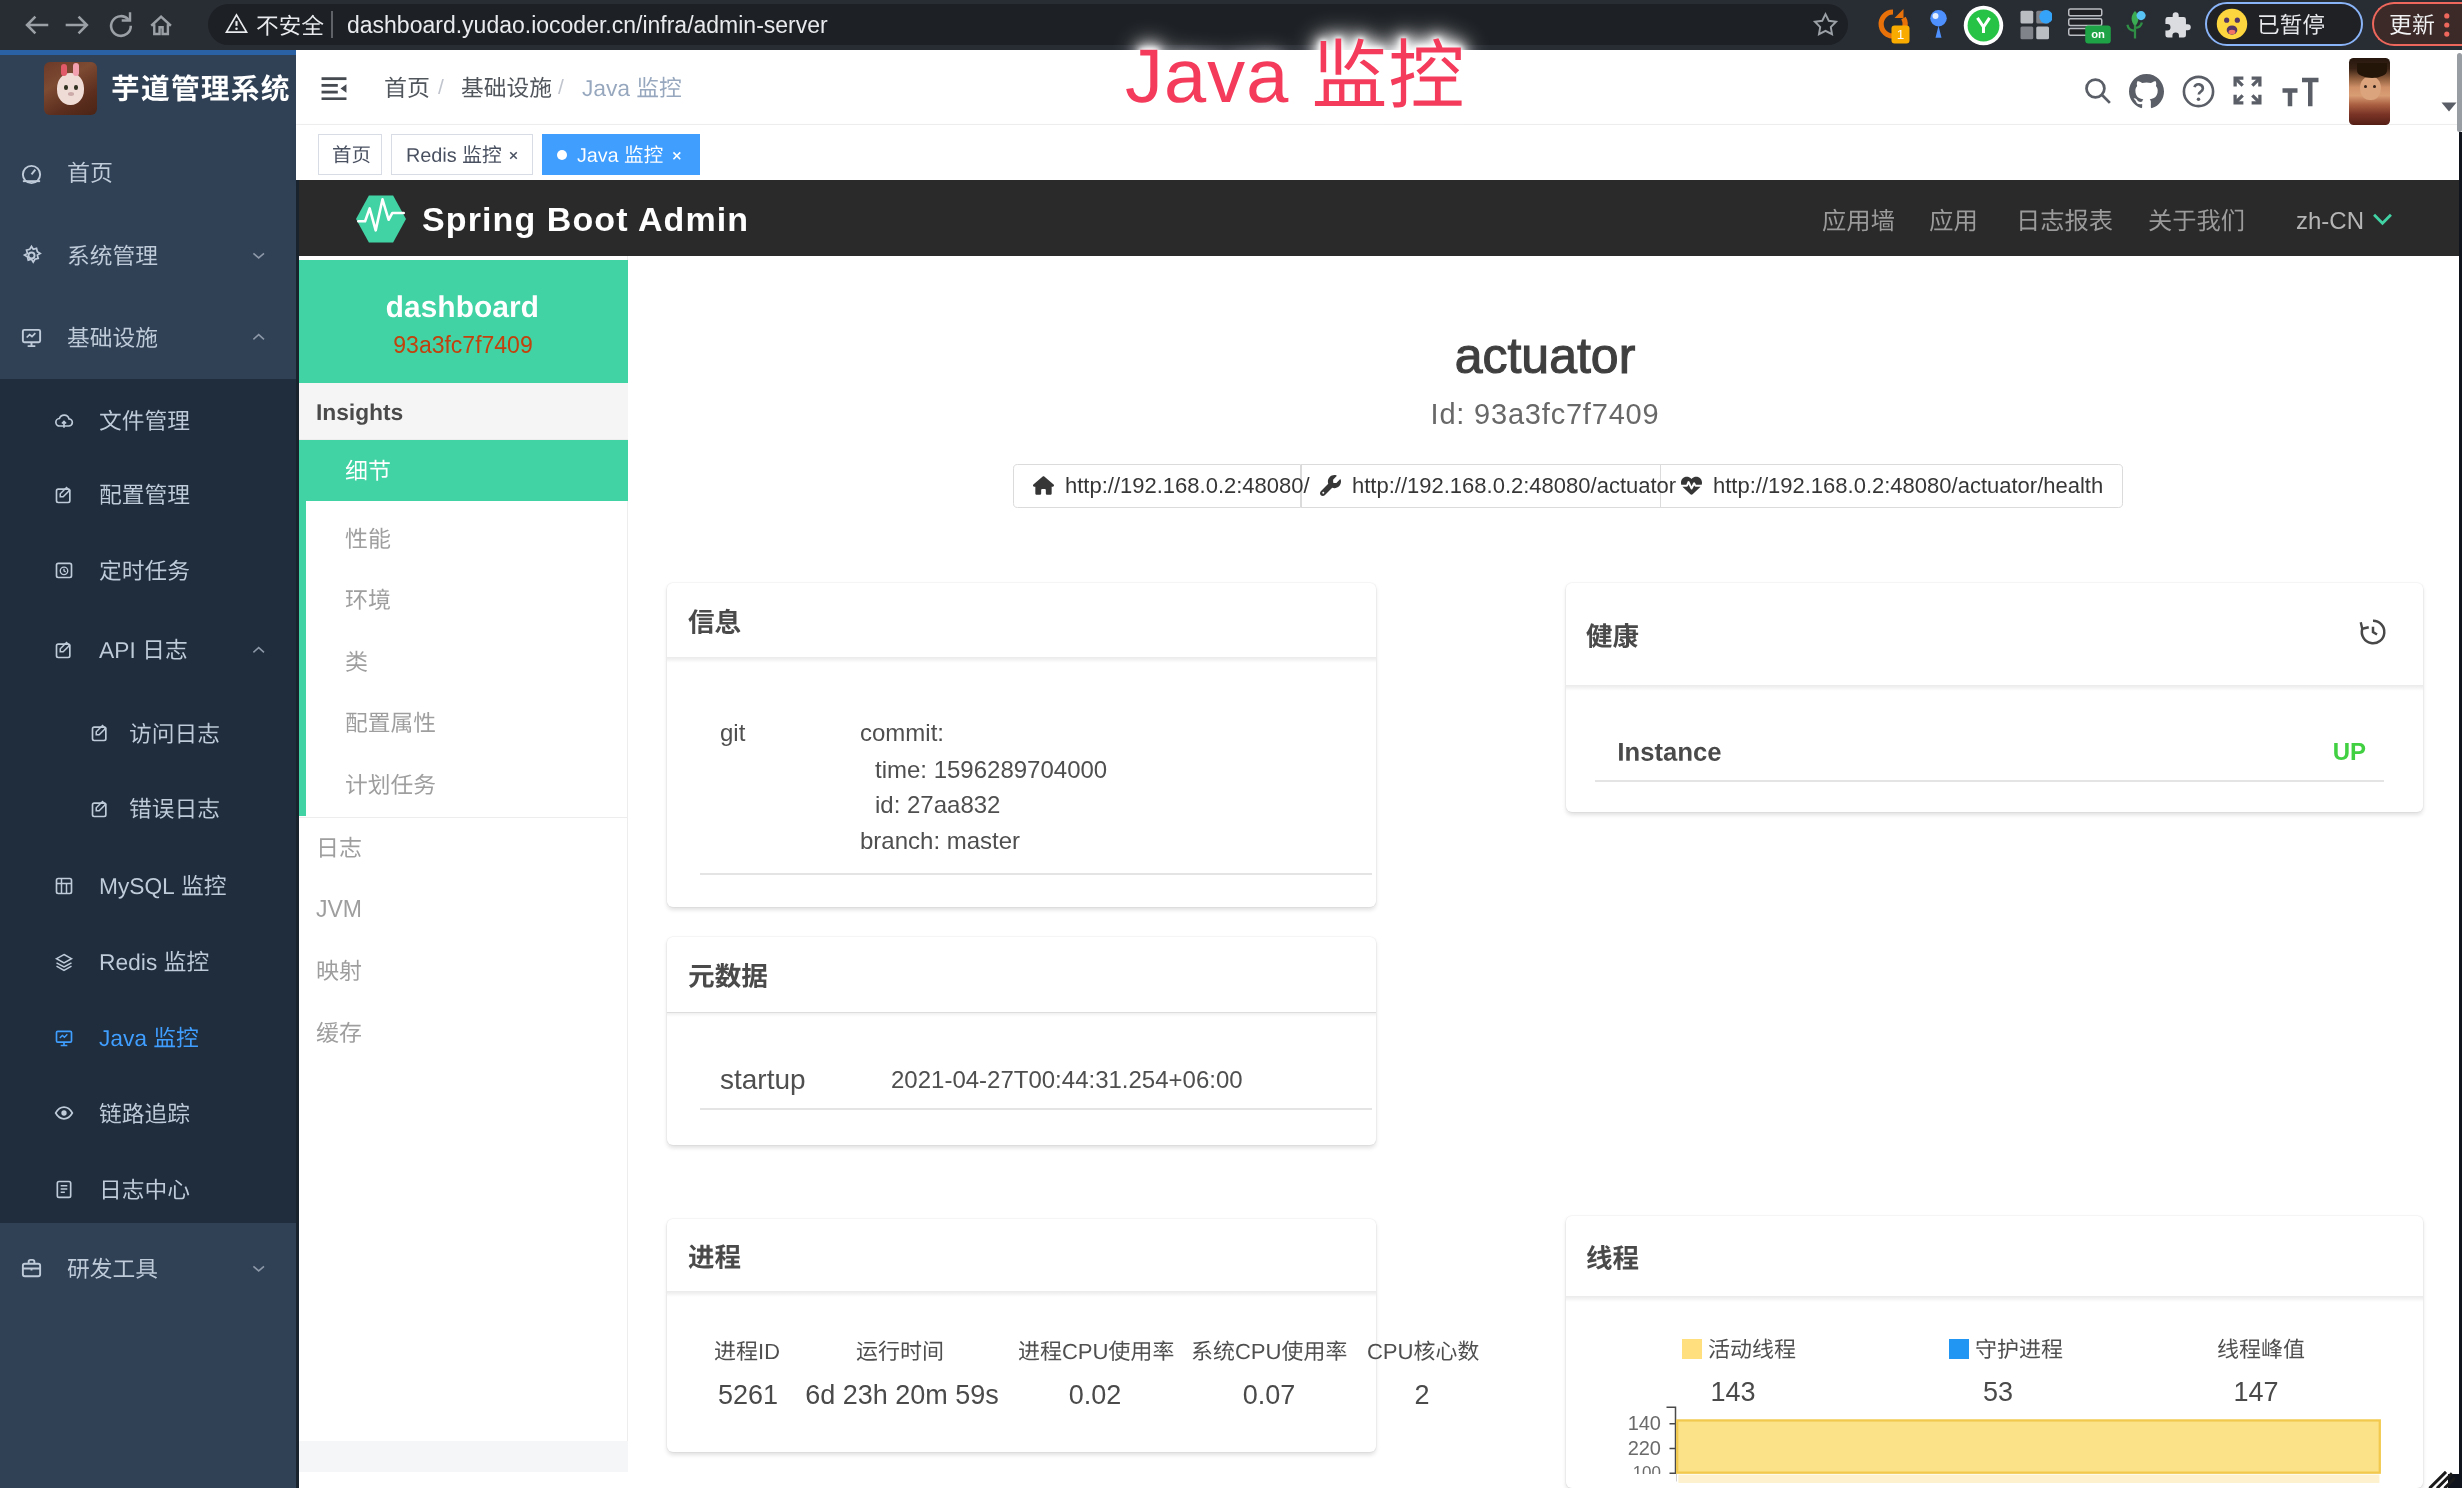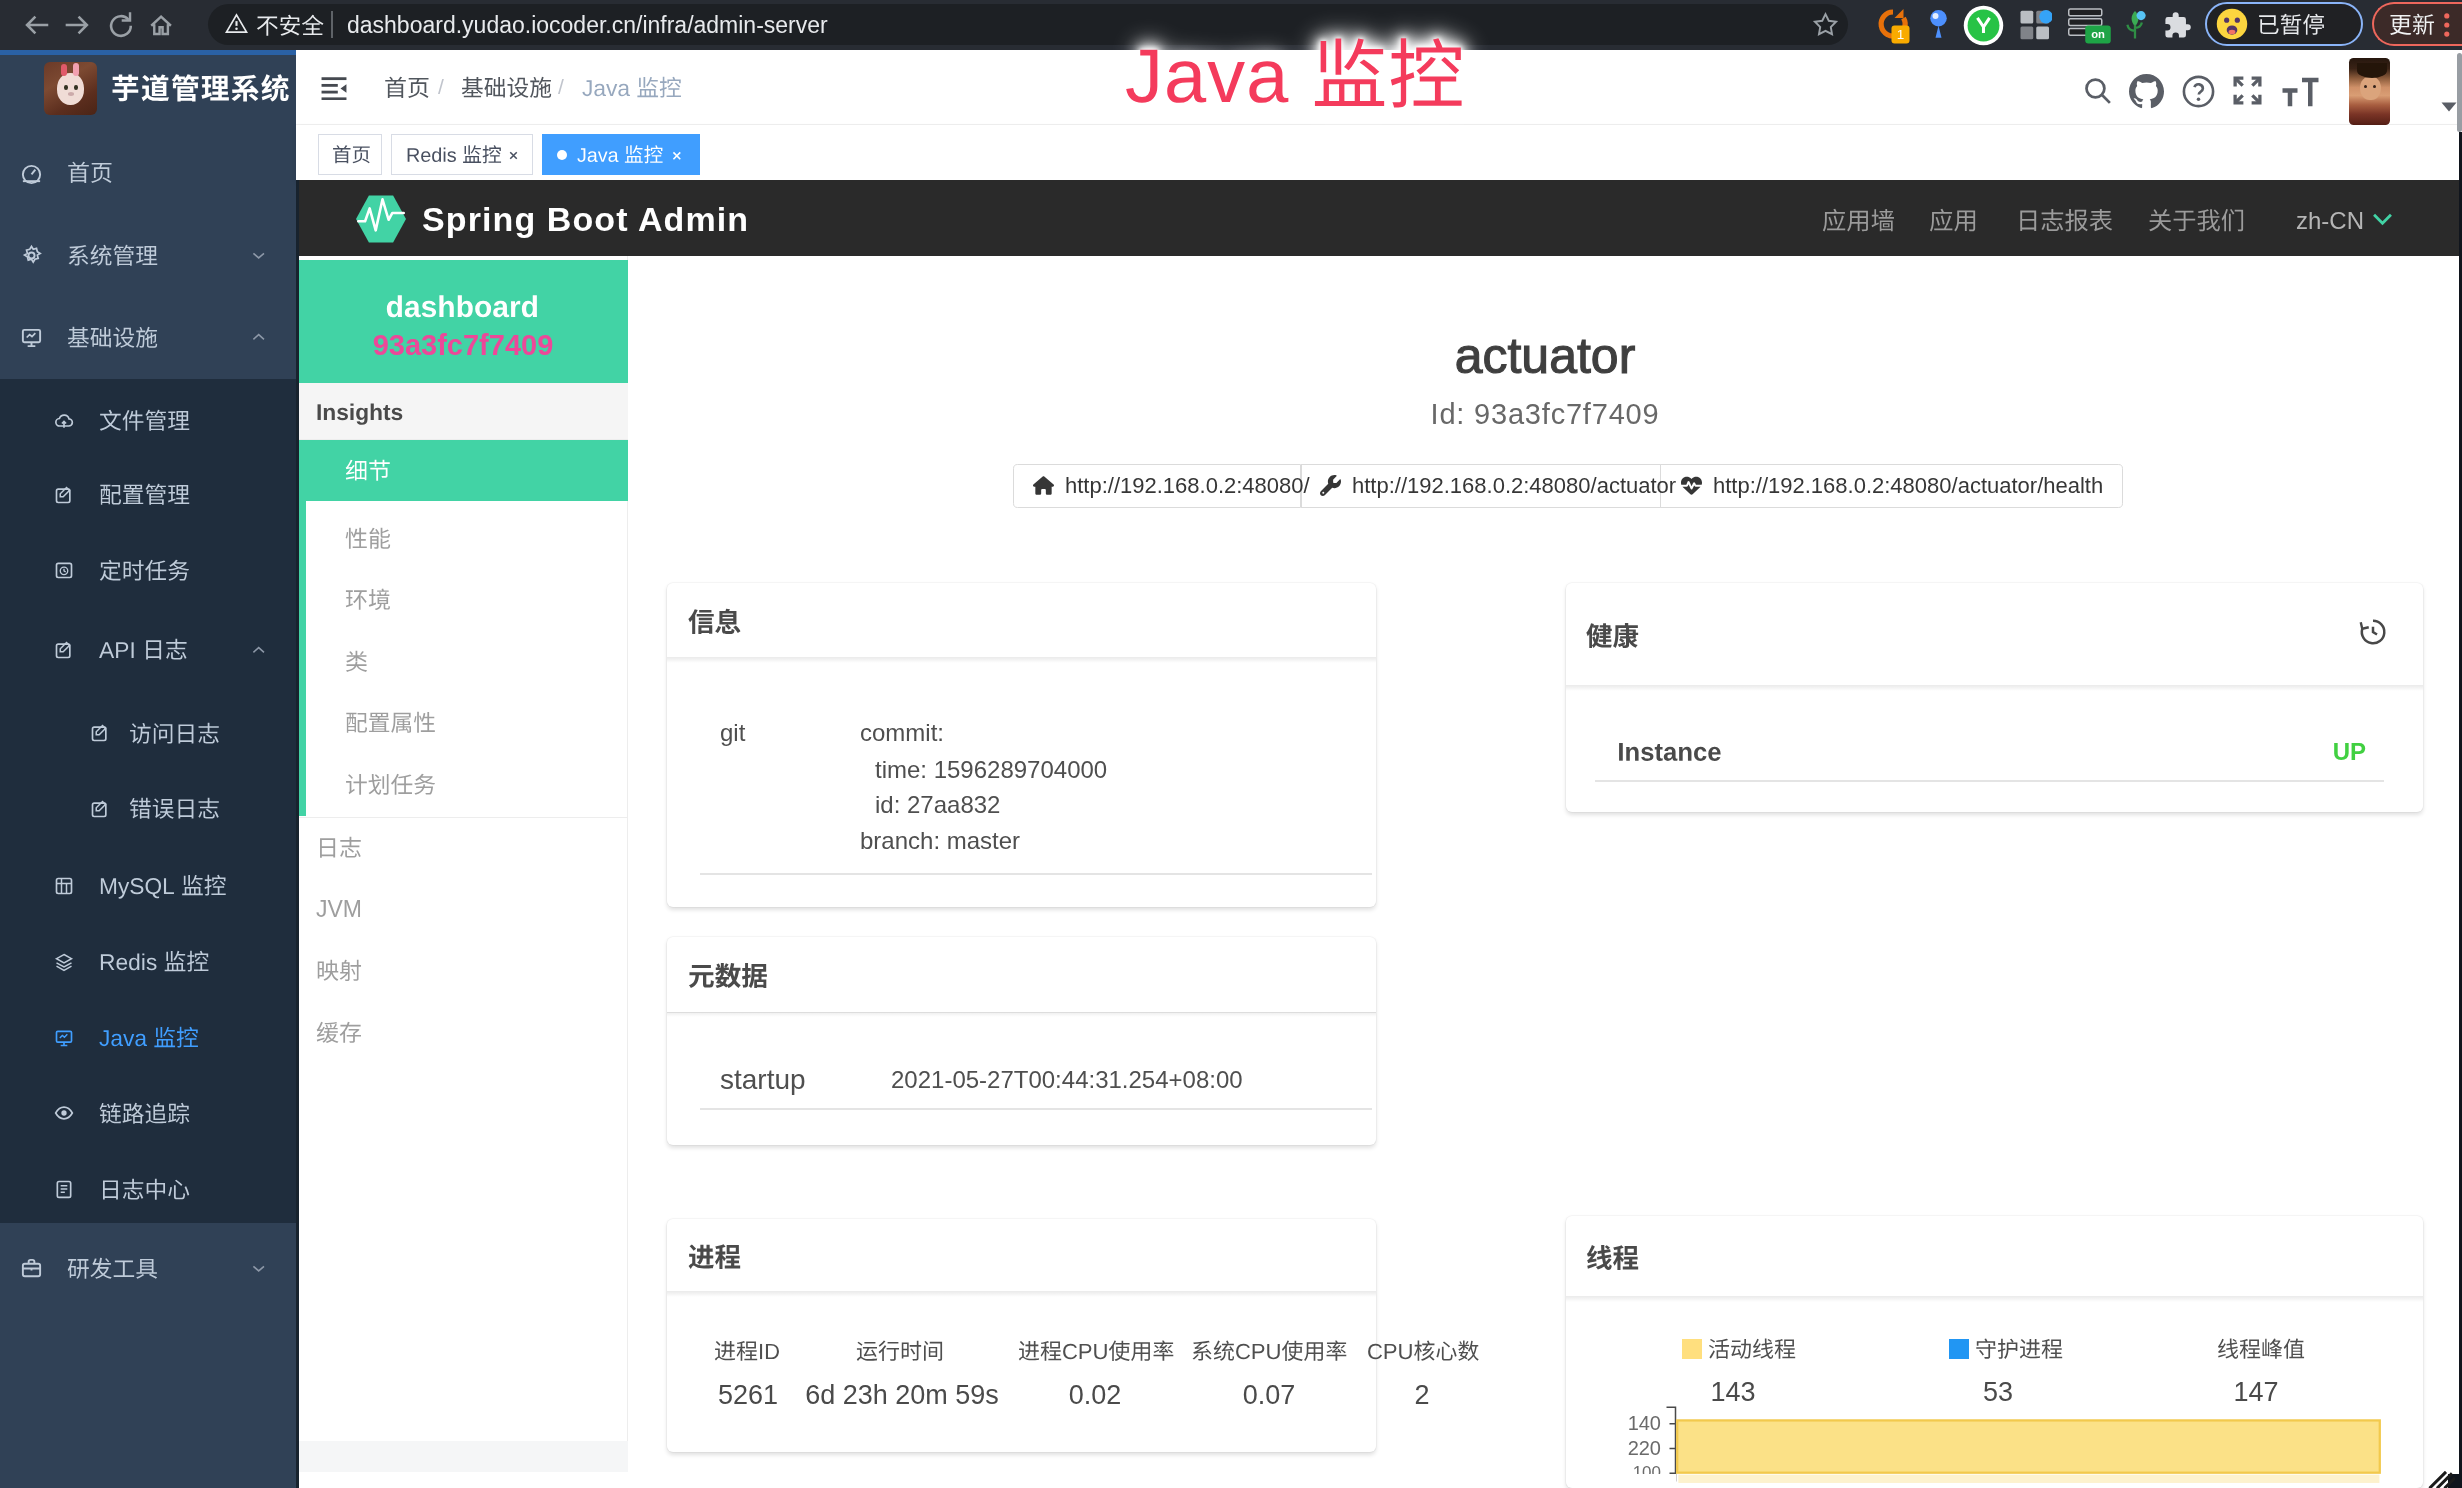--- a/index.html
+++ b/index.html
@@ -473,21 +473,21 @@
         <path transform="translate(24.4 0) scale(0.01953 -0.01953)" d="M393 -20Q236 -20 148.0 65.5Q60 151 60 306Q60 474 169.5 562.0Q279 650 487 652L720 656V711Q720 817 683.0 868.5Q646 920 562 920Q484 920 447.5 884.5Q411 849 402 767L109 781Q136 939 253.5 1020.5Q371 1102 574 1102Q779 1102 890.0 1001.0Q1001 900 1001 714V320Q1001 229 1021.5 194.5Q1042 160 1090 160Q1122 160 1152 166V14Q1127 8 1107.0 3.0Q1087 -2 1067.0 -5.0Q1047 -8 1024.5 -10.0Q1002 -12 972 -12Q866 -12 815.5 40.0Q765 92 755 193H749Q631 -20 393 -20ZM720 501 576 499Q478 495 437.0 477.5Q396 460 374.5 424.0Q353 388 353 328Q353 251 388.5 213.5Q424 176 483 176Q549 176 603.5 212.0Q658 248 689.0 311.5Q720 375 720 446Z"></path>
         <path transform="translate(46.7 0) scale(0.01953 -0.01953)" d="M1055 316Q1055 159 926.5 69.5Q798 -20 571 -20Q348 -20 229.5 50.5Q111 121 72 270L319 307Q340 230 391.5 198.0Q443 166 571 166Q689 166 743.0 196.0Q797 226 797 290Q797 342 753.5 372.5Q710 403 606 424Q368 471 285.0 511.5Q202 552 158.5 616.5Q115 681 115 775Q115 930 234.5 1016.5Q354 1103 573 1103Q766 1103 883.5 1028.0Q1001 953 1030 811L781 785Q769 851 722.0 883.5Q675 916 573 916Q473 916 423.0 890.5Q373 865 373 805Q373 758 411.5 730.5Q450 703 541 685Q668 659 766.5 631.5Q865 604 924.5 566.0Q984 528 1019.5 468.5Q1055 409 1055 316Z"></path>
         <path transform="translate(68.9 0) scale(0.01953 -0.01953)" d="M420 866Q477 990 563.0 1046.0Q649 1102 768 1102Q940 1102 1032.0 996.0Q1124 890 1124 686V0H844V606Q844 891 651 891Q549 891 486.5 803.5Q424 716 424 579V0H143V1484H424V1079Q424 970 416 866Z"></path>
         <path transform="translate(93.4 0) scale(0.01953 -0.01953)" d="M1167 545Q1167 277 1059.5 128.5Q952 -20 752 -20Q637 -20 553.0 30.0Q469 80 424 174H422Q422 139 417.5 78.0Q413 17 408 0H135Q143 93 143 247V1484H424V1070L420 894H424Q519 1102 770 1102Q962 1102 1064.5 956.5Q1167 811 1167 545ZM874 545Q874 729 820.0 818.0Q766 907 653 907Q539 907 479.5 811.5Q420 716 420 536Q420 364 478.5 268.0Q537 172 651 172Q874 172 874 545Z"></path>
         <path transform="translate(117.8 0) scale(0.01953 -0.01953)" d="M1171 542Q1171 279 1025.0 129.5Q879 -20 621 -20Q368 -20 224.0 130.0Q80 280 80 542Q80 803 224.0 952.5Q368 1102 627 1102Q892 1102 1031.5 957.5Q1171 813 1171 542ZM877 542Q877 735 814.0 822.0Q751 909 631 909Q375 909 375 542Q375 361 437.5 266.5Q500 172 618 172Q877 172 877 542Z"></path>
         <path transform="translate(142.2 0) scale(0.01953 -0.01953)" d="M393 -20Q236 -20 148.0 65.5Q60 151 60 306Q60 474 169.5 562.0Q279 650 487 652L720 656V711Q720 817 683.0 868.5Q646 920 562 920Q484 920 447.5 884.5Q411 849 402 767L109 781Q136 939 253.5 1020.5Q371 1102 574 1102Q779 1102 890.0 1001.0Q1001 900 1001 714V320Q1001 229 1021.5 194.5Q1042 160 1090 160Q1122 160 1152 166V14Q1127 8 1107.0 3.0Q1087 -2 1067.0 -5.0Q1047 -8 1024.5 -10.0Q1002 -12 972 -12Q866 -12 815.5 40.0Q765 92 755 193H749Q631 -20 393 -20ZM720 501 576 499Q478 495 437.0 477.5Q396 460 374.5 424.0Q353 388 353 328Q353 251 388.5 213.5Q424 176 483 176Q549 176 603.5 212.0Q658 248 689.0 311.5Q720 375 720 446Z"></path>
         <path transform="translate(164.5 0) scale(0.01953 -0.01953)" d="M143 0V828Q143 917 140.5 976.5Q138 1036 135 1082H403Q406 1064 411.0 972.5Q416 881 416 851H420Q461 965 493.0 1011.5Q525 1058 569.0 1080.5Q613 1103 679 1103Q733 1103 766 1088V853Q698 868 646 868Q541 868 482.5 783.0Q424 698 424 531V0Z"></path>
         <path transform="translate(180.0 0) scale(0.01953 -0.01953)" d="M844 0Q840 15 834.5 75.5Q829 136 829 176H825Q734 -20 479 -20Q290 -20 187.0 127.5Q84 275 84 540Q84 809 192.5 955.5Q301 1102 500 1102Q615 1102 698.5 1054.0Q782 1006 827 911H829L827 1089V1484H1108V236Q1108 136 1116 0ZM831 547Q831 722 772.5 816.5Q714 911 600 911Q487 911 432.0 819.5Q377 728 377 540Q377 172 598 172Q709 172 770.0 269.5Q831 367 831 547Z"></path>
       </g>
     </svg></div>
-<div class="a" style="left:463px;transform:translateX(-50%);top:328px;font-size:29px;line-height:35px;color:#ec4899;font-weight:bold;white-space:nowrap;">93a3fc7f7409</div>
+<div class="a" style="left:463px;transform:translateX(-50%);top:328px;font-size:23px;line-height:35px;color:#c2410c;font-weight:normal;white-space:nowrap;">93a3fc7f7409</div>
 <div class="a" style="left:299px;top:383px;width:329px;height:57px;background:#f5f5f5;border-bottom:0.8px solid #ededed"></div>
 <div class="a" style="left:316px;top:397px;width:88px;height:30px"><svg width="88" height="30" viewBox="0 -30 116 39">
       <g fill="#4a4a4a">
         <path transform="translate(0.0 0) scale(0.01465 -0.01465)" d="M137 0V1409H432V0Z"></path>
         <path transform="translate(8.3 0) scale(0.01465 -0.01465)" d="M844 0V607Q844 892 651 892Q549 892 486.5 804.5Q424 717 424 580V0H143V840Q143 927 140.5 982.5Q138 1038 135 1082H403Q406 1063 411.0 980.5Q416 898 416 867H420Q477 991 563.0 1047.0Q649 1103 768 1103Q940 1103 1032.0 997.0Q1124 891 1124 687V0Z"></path>
         <path transform="translate(26.7 0) scale(0.01465 -0.01465)" d="M1055 316Q1055 159 926.5 69.5Q798 -20 571 -20Q348 -20 229.5 50.5Q111 121 72 270L319 307Q340 230 391.5 198.0Q443 166 571 166Q689 166 743.0 196.0Q797 226 797 290Q797 342 753.5 372.5Q710 403 606 424Q368 471 285.0 511.5Q202 552 158.5 616.5Q115 681 115 775Q115 930 234.5 1016.5Q354 1103 573 1103Q766 1103 883.5 1028.0Q1001 953 1030 811L781 785Q769 851 722.0 883.5Q675 916 573 916Q473 916 423.0 890.5Q373 865 373 805Q373 758 411.5 730.5Q450 703 541 685Q668 659 766.5 631.5Q865 604 924.5 566.0Q984 528 1019.5 468.5Q1055 409 1055 316Z"></path>
         <path transform="translate(43.3 0) scale(0.01465 -0.01465)" d="M143 1277V1484H424V1277ZM143 0V1082H424V0Z"></path>
         <path transform="translate(51.7 0) scale(0.01465 -0.01465)" d="M596 -434Q398 -434 277.5 -358.5Q157 -283 129 -143L410 -110Q425 -175 474.5 -212.0Q524 -249 604 -249Q721 -249 775.0 -177.0Q829 -105 829 37V94L831 201H829Q736 2 481 2Q292 2 188.0 144.0Q84 286 84 550Q84 815 191.0 959.0Q298 1103 502 1103Q738 1103 829 908H834Q834 943 838.5 1003.0Q843 1063 848 1082H1114Q1108 974 1108 832V33Q1108 -198 977.0 -316.0Q846 -434 596 -434ZM831 556Q831 723 771.5 816.5Q712 910 602 910Q377 910 377 550Q377 197 600 197Q712 197 771.5 290.5Q831 384 831 556Z"></path>
         <path transform="translate(70.0 0) scale(0.01465 -0.01465)" d="M420 866Q477 990 563.0 1046.0Q649 1102 768 1102Q940 1102 1032.0 996.0Q1124 890 1124 686V0H844V606Q844 891 651 891Q549 891 486.5 803.5Q424 716 424 579V0H143V1484H424V1079Q424 970 416 866Z"></path>
         <path transform="translate(88.3 0) scale(0.01465 -0.01465)" d="M420 -18Q296 -18 229.0 49.5Q162 117 162 254V892H25V1082H176L264 1336H440V1082H645V892H440V330Q440 251 470.0 213.5Q500 176 563 176Q596 176 657 190V16Q553 -18 420 -18Z"></path>
@@ -591,21 +591,21 @@
 <div class="a" style="left:688px;top:959px;width:80px;height:35px"><svg width="80" height="35" viewBox="0 -35 105 46">
       <g fill="#4a4a4a">
         <path transform="translate(0.0 0) scale(0.03500 -0.03500)" d="M144 779V664H858V779ZM53 507V391H280C268 225 240 88 31 10C58 -12 91 -57 104 -87C346 11 392 182 409 391H561V83C561 -34 590 -72 703 -72C726 -72 801 -72 825 -72C927 -72 957 -20 969 160C936 168 884 189 858 210C853 65 848 40 814 40C795 40 737 40 723 40C690 40 685 46 685 84V391H950V507Z"></path>
         <path transform="translate(35.0 0) scale(0.03500 -0.03500)" d="M612 850C589 671 540 500 456 397C477 382 512 351 535 328L550 312C567 334 582 358 597 385C615 313 637 246 664 186C620 124 563 74 488 35C464 52 436 70 405 88C429 127 447 174 458 231H535V328H297L321 376L278 385H342V507C381 476 424 441 446 419L509 502C488 517 417 559 368 586H532V681H437C462 711 492 755 523 797L422 838C407 800 378 745 356 710L422 681H342V850H232V681H149L213 709C204 744 178 795 152 833L66 797C87 761 109 715 118 681H41V586H197C150 534 82 486 21 461C43 439 69 400 82 374C132 402 186 443 232 489V394L210 399L176 328H30V231H126C101 183 76 138 54 103L159 71L170 90L226 63C178 36 115 19 34 8C54 -16 75 -57 82 -91C189 -69 270 -40 329 5C370 -21 406 -47 433 -71L479 -25C495 -49 511 -76 518 -93C605 -50 674 4 729 70C774 6 829 -48 898 -88C916 -55 954 -8 981 16C908 54 850 111 804 182C858 284 892 408 913 558H969V669H702C715 722 725 777 734 833ZM247 231H344C335 195 323 165 307 140C278 153 248 166 219 178ZM789 558C778 469 760 390 735 322C707 394 687 473 673 558Z"></path>
         <path transform="translate(70.0 0) scale(0.03500 -0.03500)" d="M485 233V-89H588V-60H830V-88H938V233H758V329H961V430H758V519H933V810H382V503C382 346 374 126 274 -22C300 -35 351 -71 371 -92C448 21 479 183 491 329H646V233ZM498 707H820V621H498ZM498 519H646V430H497L498 503ZM588 35V135H830V35ZM142 849V660H37V550H142V371L21 342L48 227L142 254V51C142 38 138 34 126 34C114 33 79 33 42 34C57 3 70 -47 73 -76C138 -76 182 -72 212 -53C243 -35 252 -5 252 50V285L355 316L340 424L252 400V550H353V660H252V849Z"></path>
       </g>
     </svg></div>
 <div class="a" style="left:667px;top:1012px;width:709px;height:0.8px;background:#ececec"></div>
 <div class="a" style="left:667px;top:1012px;width:709px;height:5.3px;background:linear-gradient(180deg,rgba(0,0,0,.07),rgba(0,0,0,0))"></div>
 <div class="a" style="left:720px;top:1062px;font-size:28px;line-height:35px;color:#4f4f4f;font-weight:normal;white-space:nowrap;">startup</div>
-<div class="a" style="left:891px;top:1062px;font-size:24px;line-height:35px;color:#4f4f4f;font-weight:normal;white-space:nowrap;">2021-05-27T00:44:31.254+08:00</div>
+<div class="a" style="left:891px;top:1062px;font-size:24px;line-height:35px;color:#4f4f4f;font-weight:normal;white-space:nowrap;">2021-04-27T00:44:31.254+06:00</div>
 <div class="a" style="left:700px;top:1108px;width:672px;height:1.5px;background:#e4e4e4"></div>
 <div class="a" style="left:667px;top:1219px;width:709px;height:233px;background:#fff;border-radius:6px;box-shadow:0 2.3px 4.6px rgba(10,10,10,.12),0 0 0 0.8px rgba(10,10,10,.04)"></div>
 <div class="a" style="left:688px;top:1240px;width:53px;height:35px"><svg width="53" height="35" viewBox="0 -35 70 46">
       <g fill="#4a4a4a">
         <path transform="translate(0.0 0) scale(0.03500 -0.03500)" d="M60 764C114 713 183 640 213 594L305 670C272 715 200 784 146 831ZM698 822V678H584V823H466V678H340V562H466V498C466 474 466 449 464 423H332V308H445C428 251 398 196 345 152C370 136 418 91 435 68C509 130 548 218 567 308H698V83H817V308H952V423H817V562H932V678H817V822ZM584 562H698V423H582C583 449 584 473 584 497ZM277 486H43V375H159V130C117 111 69 74 23 26L103 -88C139 -29 183 37 213 37C236 37 270 6 316 -19C389 -59 475 -70 601 -70C704 -70 870 -64 941 -60C942 -26 962 33 975 65C875 50 712 42 606 42C494 42 402 47 334 86C311 98 292 110 277 120Z"></path>
         <path transform="translate(35.0 0) scale(0.03500 -0.03500)" d="M570 711H804V573H570ZM459 812V472H920V812ZM451 226V125H626V37H388V-68H969V37H746V125H923V226H746V309H947V412H427V309H626V226ZM340 839C263 805 140 775 29 757C42 732 57 692 63 665C102 670 143 677 185 684V568H41V457H169C133 360 76 252 20 187C39 157 65 107 76 73C115 123 153 194 185 271V-89H301V303C325 266 349 227 361 201L430 296C411 318 328 405 301 427V457H408V568H301V710C344 720 385 733 421 747Z"></path>
       </g>
     </svg></div>
 <div class="a" style="left:667px;top:1291px;width:709px;height:0.8px;background:#ececec"></div>
 <div class="a" style="left:667px;top:1292px;width:709px;height:5.3px;background:linear-gradient(180deg,rgba(0,0,0,.07),rgba(0,0,0,0))"></div>

